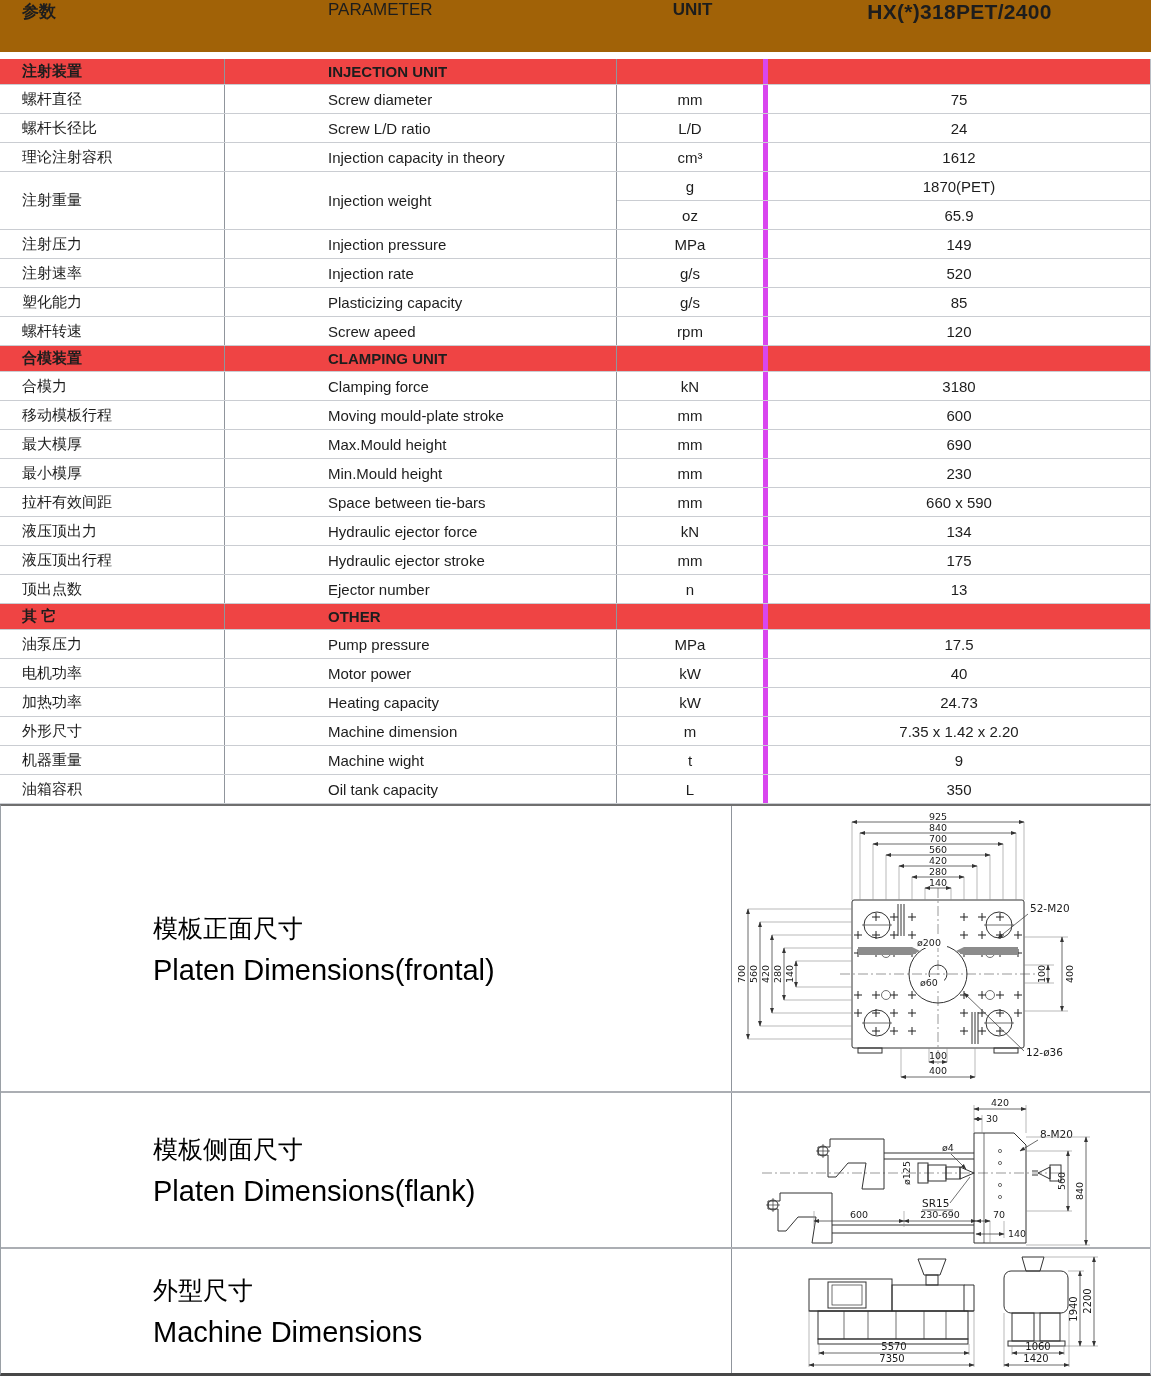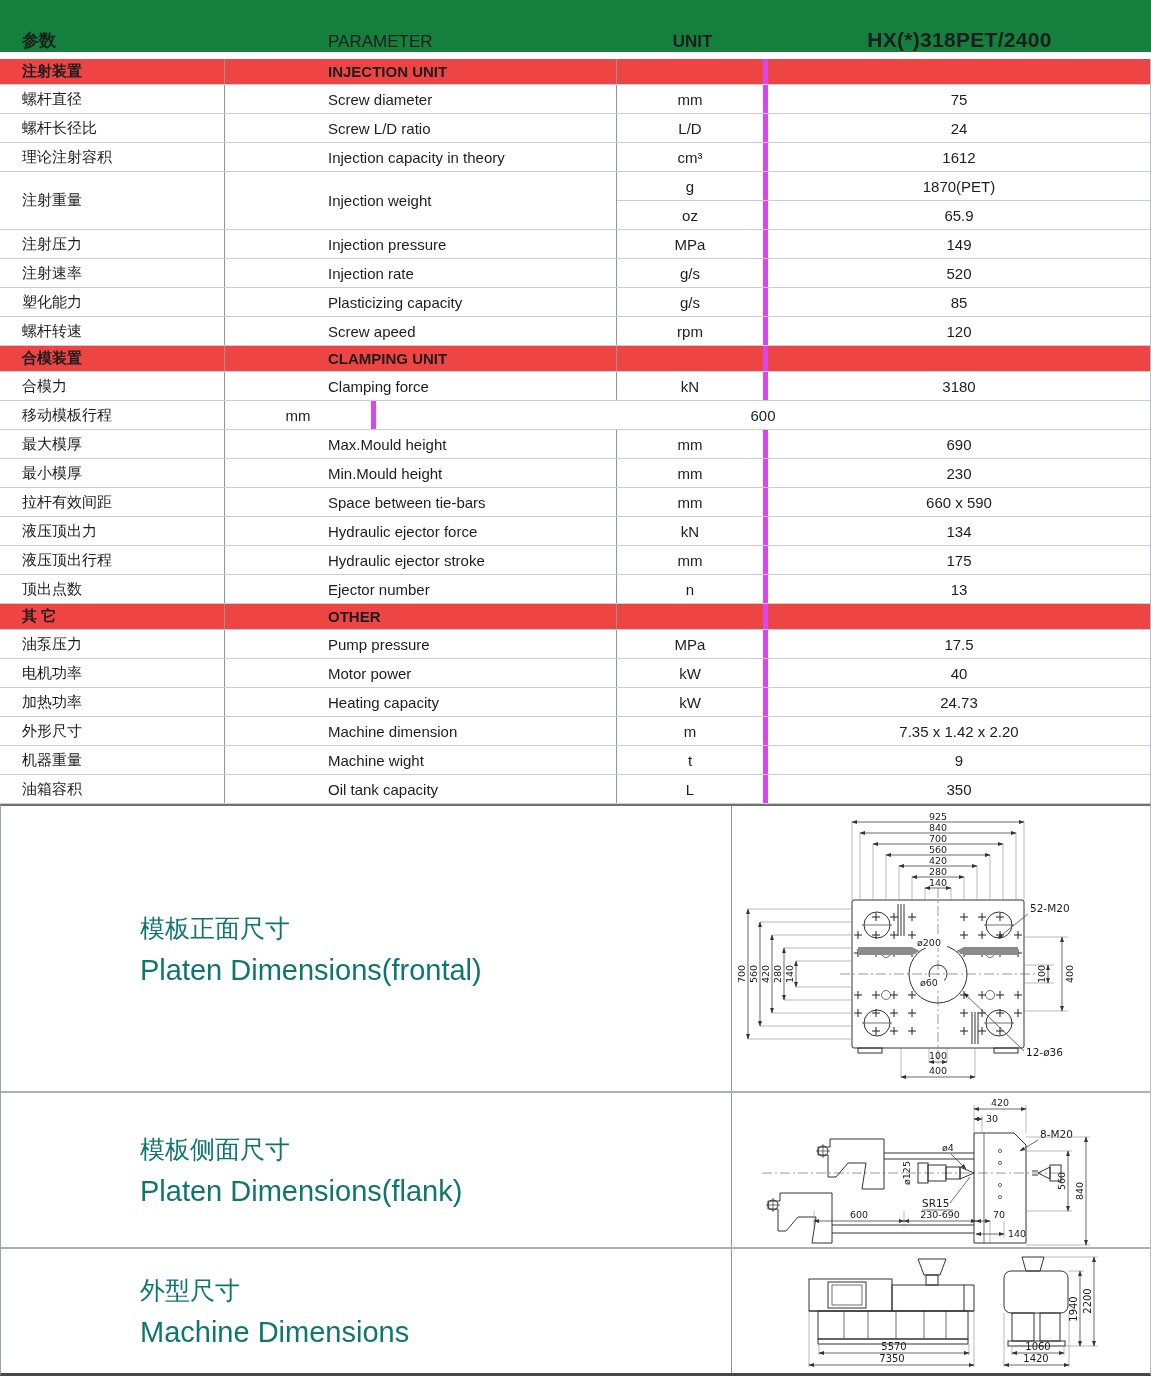--- a/index.html
+++ b/index.html
@@ -1,19 +1,19 @@
 <!DOCTYPE html>
 <html><head>
 <meta charset="utf-8">
 <style>
   *{box-sizing:border-box;margin:0;padding:0}
   body{background:#fff;font-family:"Liberation Sans","DejaVu Sans",sans-serif;color:#1d1d1d}
   .sheet{width:1151px;height:1380px;position:relative;overflow:hidden;background:#fff}
 
-  .header{height:52px;background:#15803d;display:flex;align-items:flex-end}
+  .header{height:52px;background:#a16207;display:flex;align-items:flex-start}
   .h1{width:225px;padding-left:22px;font-weight:700;font-size:17px}
   .h2{width:392px;padding-left:103px;font-weight:400;font-size:17px}
   .h3{width:151px;text-align:center;font-weight:700;font-size:17px}
   .h4{flex:1;text-align:center;font-weight:700;font-size:21px;letter-spacing:.3px}
 
   .gap{height:7px;background:#fff}
 
   .tbl{border-right:1px solid #b9bdc4}
   .trow{display:flex;height:29px;border-bottom:1px solid #cacdd2;font-size:15px;white-space:pre}
   .trow.sec{height:26px;background:#ef4444;font-weight:700}
@@ -25,21 +25,21 @@
   .dbl{height:58px}
   .subcol{flex:1;display:flex;flex-direction:column}
   .srow{flex:1;display:flex}
   .srow + .srow{border-top:1px solid #cacdd2}
 
   .diagrams{border-top:2px solid #6f6f6f;border-bottom:3px solid #474747;border-left:1px solid #9aa0a6;border-right:1px solid #b9bdc4}
   .dsec{position:relative;height:287px;border-bottom:2px solid #abaeb3}
   .dsec.flank{height:156px}
   .dsec.machine{height:124px}
   .dsec.machine{border-bottom:none}
-  .dlabel{position:absolute;left:139px;top:50%;transform:translateY(-50%);color:#0f766e}
+  .dlabel{position:absolute;left:152px;top:50%;transform:translateY(-50%);color:#000000}
   .dlabel .cn{font-size:25px;margin-bottom:9px}
   .dlabel .en{font-size:29px}
   .dart{position:absolute;right:0;top:0;width:419px;height:100%;border-left:1px solid #90959c}
 
   .dart text{font-family:"DejaVu Sans",sans-serif;fill:#1a1a1a}
   .t9{font-size:9.5px;text-anchor:middle}
   .t9s{font-size:9.5px;text-anchor:start}
   .t10{font-size:10.5px;text-anchor:start}
   .tm{font-size:10px;text-anchor:middle}
   .ln{fill:none;stroke:#333;stroke-width:1}
@@ -141,20 +141,21 @@
     </div>
 
     <div class="trow">
       <div class="cell c1">合模力</div>
       <div class="cell c2">Clamping force</div>
       <div class="cell c3">kN</div>
       <div class="cell c4">3180</div>
     </div>
     <div class="trow">
       <div class="cell c1">移动模板行程</div>
+      <div class="cell c2">Moving mould-plate stroke</div>
       <div class="cell c3">mm</div>
       <div class="cell c4">600</div>
     </div>
     <div class="trow">
       <div class="cell c1">最大模厚</div>
       <div class="cell c2">Max.Mould height</div>
       <div class="cell c3">mm</div>
       <div class="cell c4">690</div>
     </div>
     <div class="trow">

